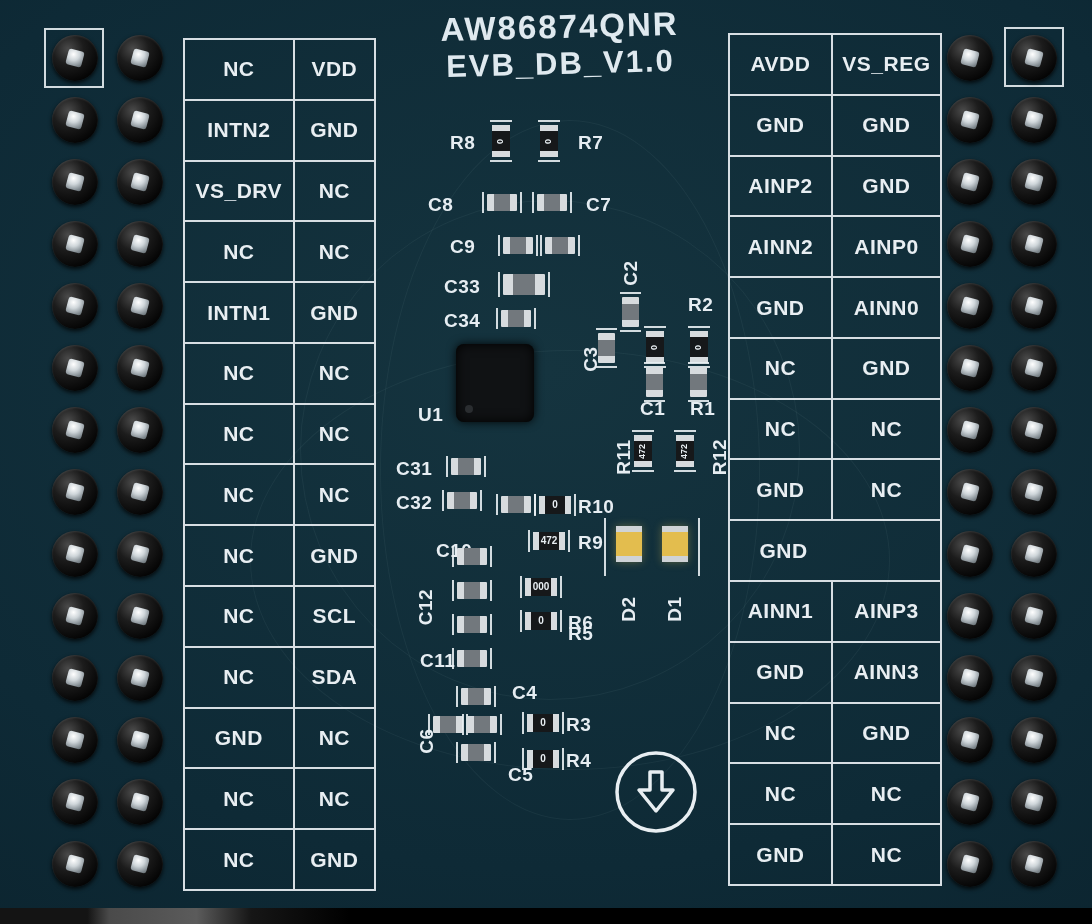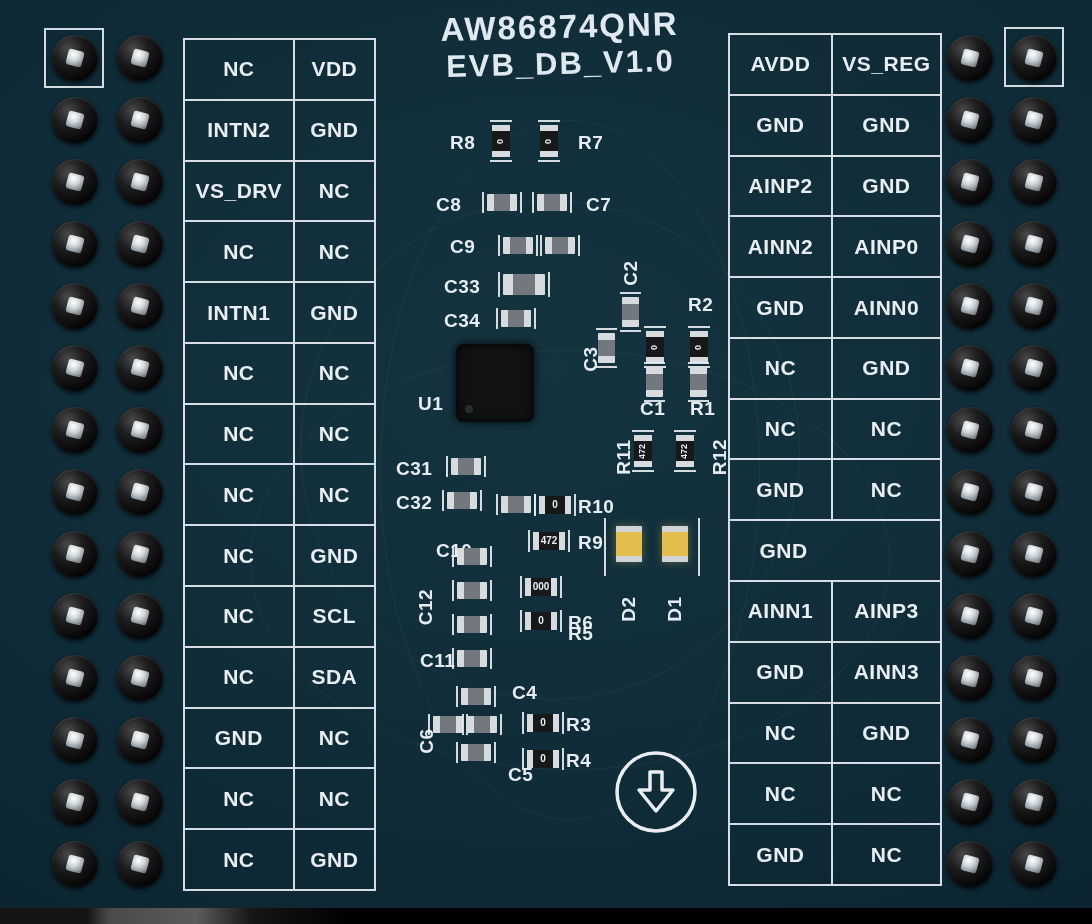--- a/index.html
+++ b/index.html
@@ -287,21 +287,21 @@
       </div>
     </div>
   <div class="ref" style="left:450px; top:132px;">R8</div>
   <div class="comp pad-v" style="left:538px; top:120px;">
       <div class="res-v">
         <span class="mk">0</span>
       </div>
     </div>
   <div class="ref" style="left:578px; top:132px;">R7</div>
 
-  <div class="ref" style="left:428px; top:194px;margin-left:8px;">C8</div>
+  <div class="ref" style="left:428px; top:194px;">C8</div>
   <div class="comp pad-h" style="left:482px; top:192px;">
       <div class="cap-h"></div>
     </div>
   <div class="comp pad-h" style="left:532px; top:192px;">
       <div class="cap-h"></div>
     </div>
   <div class="ref" style="left:586px; top:194px;">C7</div>
 
   <div class="ref" style="left:450px; top:236px;">C9</div>
   <div class="comp pad-h" style="left:498px; top:235px;">
@@ -314,21 +314,21 @@
   <div class="ref" style="left:444px; top:276px;">C33</div>
   <div class="comp pad-h" style="left:498px; top:272px;">
       <div class="cap-h lg"></div>
     </div>
   <div class="ref" style="left:444px; top:310px;">C34</div>
   <div class="comp pad-h" style="left:496px; top:308px;">
       <div class="cap-h"></div>
     </div>
 
   <div class="chip" style="left:456px; top:344px;"></div>
-  <div class="ref" style="left:418px; top:393px;">U1</div>
+  <div class="ref" style="left:418px; top:404px;">U1</div>
 
   <div class="ref v" style="left:618px; top:262px;">C2</div>
   <div class="comp pad-v" style="left:620px; top:292px;">
       <div class="cap-v"></div>
     </div>
   <div class="ref v" style="left:578px; top:348px;">C3</div>
   <div class="comp pad-v" style="left:596px; top:328px;">
       <div class="cap-v"></div>
     </div>
 

